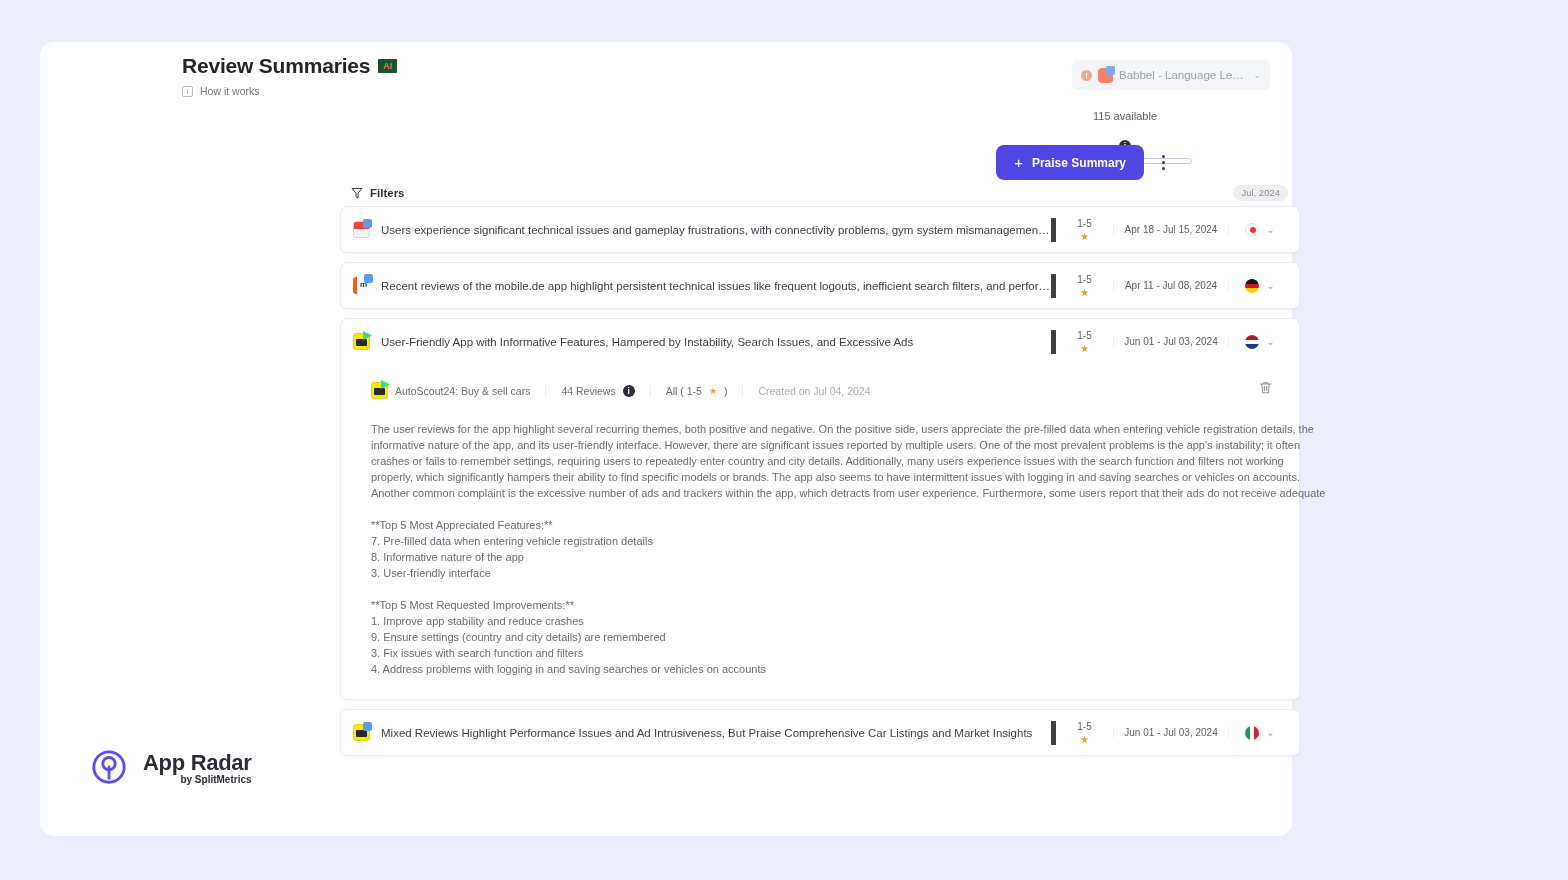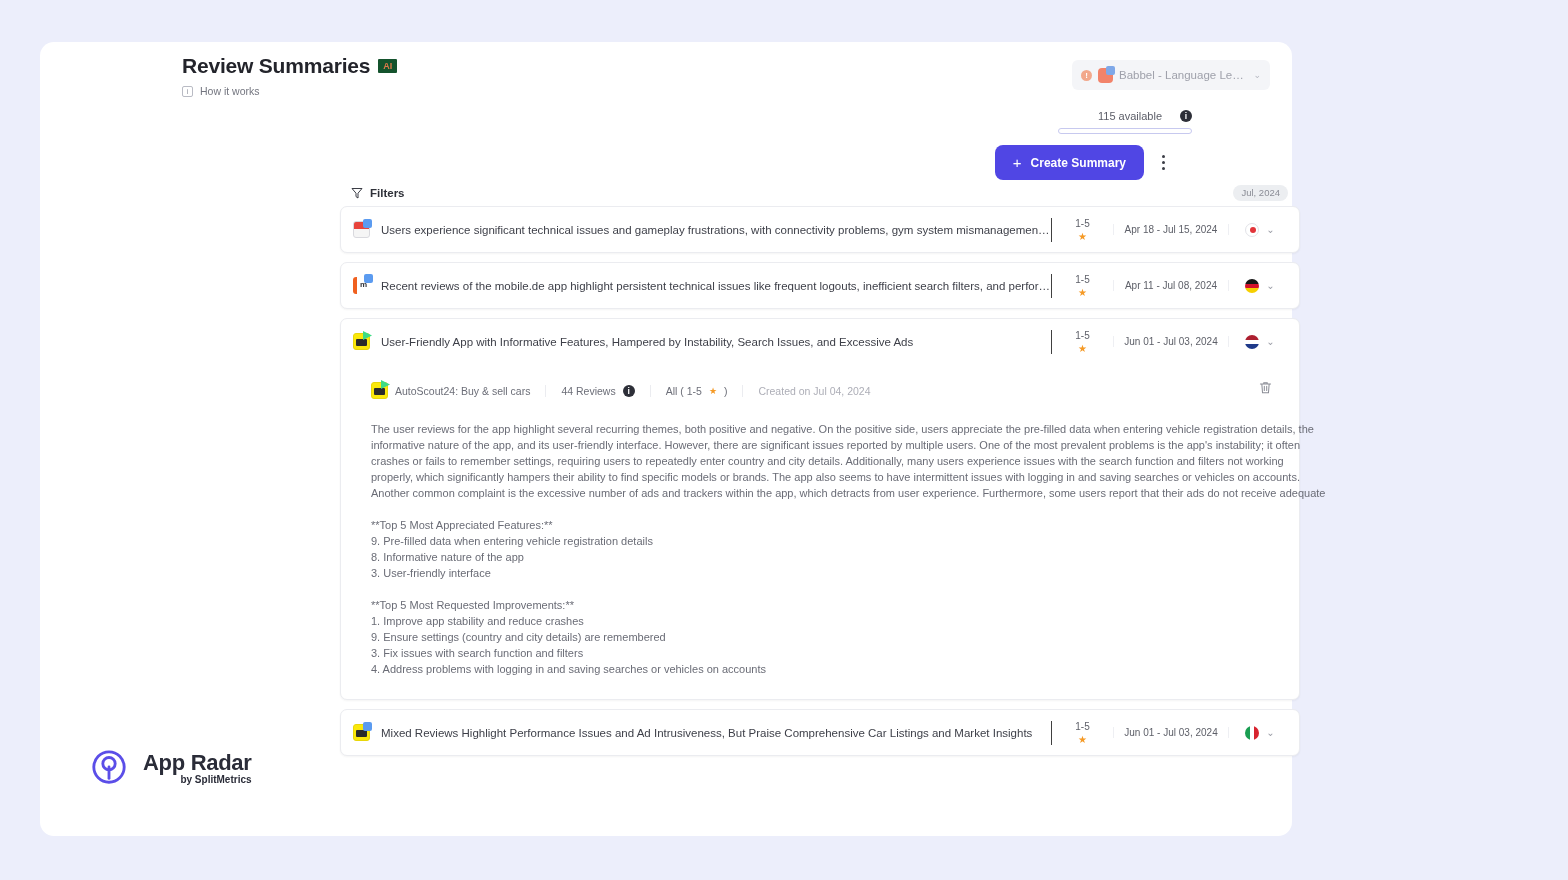--- a/index.html
+++ b/index.html
@@ -50,21 +50,21 @@
     width: 9px; height: 9px; border-radius: 2px; background: #7fa8e8;
   }
   .app-name {
     font-size: 11.5px; color: #9fa1ab; flex: 1 1 auto; white-space: nowrap;
     overflow: hidden; text-overflow: ellipsis;
   }
   .chev { color: #b6b8c1; font-size: 9px; }
 
   
   .avail-wrap { position: absolute; right: 100px; top: 68px; text-align: right; }
-  .avail-row { display: flex; align-items: center; gap: 18px; justify-content: flex-end; }
+  .avail-row { display: flex; align-items: center; gap: 18px; justify-content: flex-end; flex-direction: column; }
   .avail-txt { font-size: 11px; color: #5c5e68; }
   .info-circ {
     width: 12px; height: 12px; border-radius: 50%; background: #2d2f38; color: #fff;
     font-size: 8.5px; font-weight: bold; line-height: 12px; text-align: center;
   }
   .avail-bar {
     margin-top: 6px; width: 134px; height: 6px; border-radius: 4px;
     background: #ffffff; border: 1px solid #c7c9ef;
   }
 
@@ -125,21 +125,21 @@
   .ico-as24.gp::after { background: #3ddc84;
     clip-path: polygon(0 0, 100% 50%, 0 100%); border-radius: 0; }
   .ico-as24.ap::after { background: #5b9bf0; }
 
   .row-title {
     flex: 1 1 auto; font-size: 11.5px; color: #3d3f48; margin-left: 11px;
     white-space: nowrap; overflow: hidden; text-overflow: ellipsis;
   }
   .row-rating {
     width: 62px; flex: 0 0 auto; text-align: center;
-    border-left: 1px solid #404040;
+    border-left: 5px solid #404040;
   }
   .rr-num { font-size: 10px; color: #5e6069; }
   .rr-star { font-size: 10px; color: #f59a26; margin-top: 2px; }
   .row-dates {
     width: 116px; flex: 0 0 auto; text-align: center; font-size: 10px; color: #5e6069;
     border-left: 1px solid #eeeff3; border-right: 1px solid #eeeff3;
     padding: 0 4px;
   }
   .row-flagcell {
     width: 62px; flex: 0 0 auto; display: flex; align-items: center;
@@ -205,21 +205,21 @@
   <div class="avail-wrap">
     <div class="avail-row">
       <div class="avail-txt">115 available</div>
       <div class="info-circ">i</div>
     </div>
     <div class="avail-bar"></div>
   </div>
 
   <button class="btn-create">
     <span class="plus">+</span>
-    <span>Create Summary</span>
+    <span>Praise Summary</span>
   </button>
   <div class="kebab">
     <i></i>
     <i></i>
     <i></i>
   </div>
 
   <div class="tbl">
 
     <div class="filters-row">
@@ -308,21 +308,21 @@
         <div class="exp-body">
           <div class="ln">The user reviews for the app highlight several recurring themes, both positive and negative. On the positive side, users appreciate the pre-filled data when entering vehicle registration details, the</div>
           <div class="ln">informative nature of the app, and its user-friendly interface. However, there are significant issues reported by multiple users. One of the most prevalent problems is the app's instability; it often</div>
           <div class="ln">crashes or fails to remember settings, requiring users to repeatedly enter country and city details. Additionally, many users experience issues with the search function and filters not working</div>
           <div class="ln">properly, which significantly hampers their ability to find specific models or brands. The app also seems to have intermittent issues with logging in and saving searches or vehicles on accounts.</div>
           <div class="ln">Another common complaint is the excessive number of ads and trackers within the app, which detracts from user experience. Furthermore, some users report that their ads do not receive adequate</div>
 
           <div class="exp-gap"></div>
 
           <div class="ln">**Top 5 Most Appreciated Features:**</div>
-          <div class="ln">9. Pre-filled data when entering vehicle registration details</div>
+          <div class="ln">7. Pre-filled data when entering vehicle registration details</div>
           <div class="ln">8. Informative nature of the app</div>
           <div class="ln">3. User-friendly interface</div>
 
           <div class="exp-gap"></div>
 
           <div class="ln">**Top 5 Most Requested Improvements:**</div>
           <div class="ln">1. Improve app stability and reduce crashes</div>
           <div class="ln">9. Ensure settings (country and city details) are remembered</div>
           <div class="ln">3. Fix issues with search function and filters</div>
           <div class="ln">4. Address problems with logging in and saving searches or vehicles on accounts</div>

